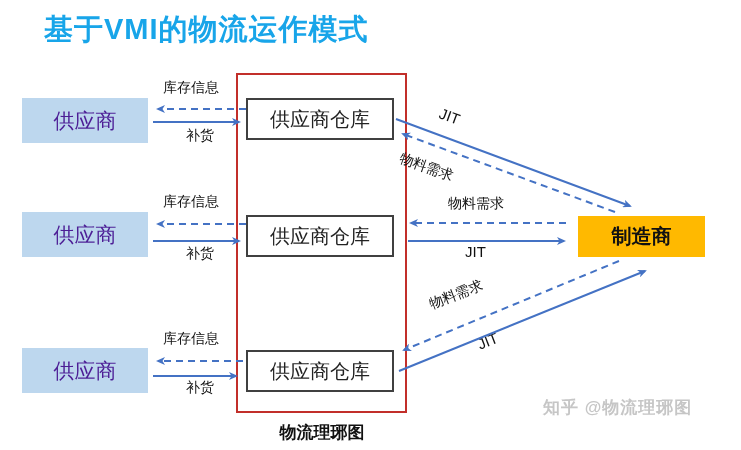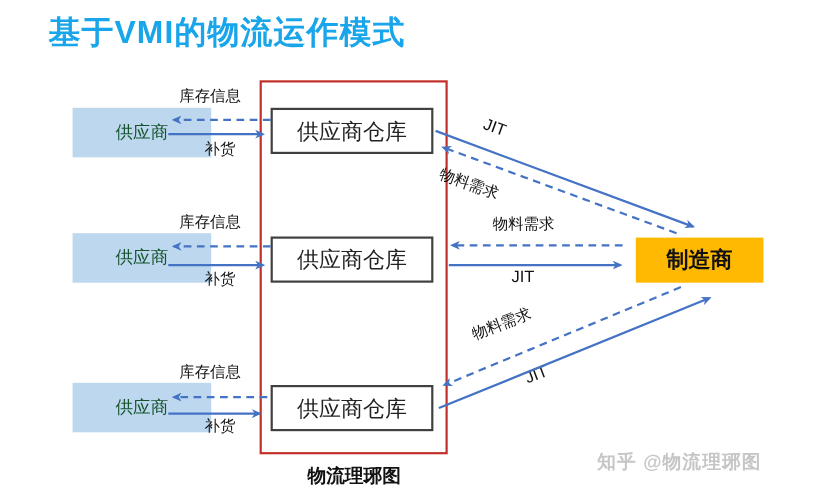--- a/index.html
+++ b/index.html
@@ -9,46 +9,46 @@
     overflow:hidden;
   }
   .abs{position:absolute;}
   .title{
     left:16px;top:10px;font-size:29px;font-weight:bold;color:#18A5E9;
     letter-spacing:1px;white-space:nowrap;margin-left:28px;
   }
   .supplier{
     left:22px;width:126px;height:45px;background:#BDD7EE;
     display:flex;align-items:center;justify-content:center;
-    font-size:16px;color:#14532d;margin-left:44px;
+    font-size:21px;color:#4c1d95;
   }
   .warehouse{
     left:246px;width:148px;height:42px;background:#ffffff;
     border:2px solid #404040;box-sizing:border-box;
     display:flex;align-items:center;justify-content:center;
     font-size:20px;color:#222222;
   }
   .boundary{
     left:236px;top:73px;width:171px;height:340px;
     border:2px solid #C22F2A;box-sizing:border-box;background:transparent;
   }
   .manufacturer{
-    left:578px;top:216px;width:116px;height:41px;background:#FFB900;
+    left:578px;top:216px;width:127px;height:41px;background:#FFB900;
     display:flex;align-items:center;justify-content:center;
     font-size:20px;font-weight:bold;color:#111111;
   }
   .flow-label{
     font-size:14px;color:#111111;white-space:nowrap;
   }
   .footnote{
     left:247px;top:421px;width:150px;text-align:center;
     font-size:17px;font-weight:bold;color:#111111;white-space:nowrap;
   }
   .watermark{
-    left:543px;top:408px;font-size:17px;color:#C6C6C6;font-weight:bold;
+    left:543px;top:396px;font-size:17px;color:#C6C6C6;font-weight:bold;
     white-space:nowrap;letter-spacing:1px;
   }
   .rot-dn{transform:rotate(20deg);transform-origin:left center;}
   .rot-up{transform:rotate(-21deg);transform-origin:left center;}
   svg.arrows{position:absolute;left:0;top:0;pointer-events:none;}
   .jit-label{font-size:15px;}
 </style>
 </head>
 <body>
 

